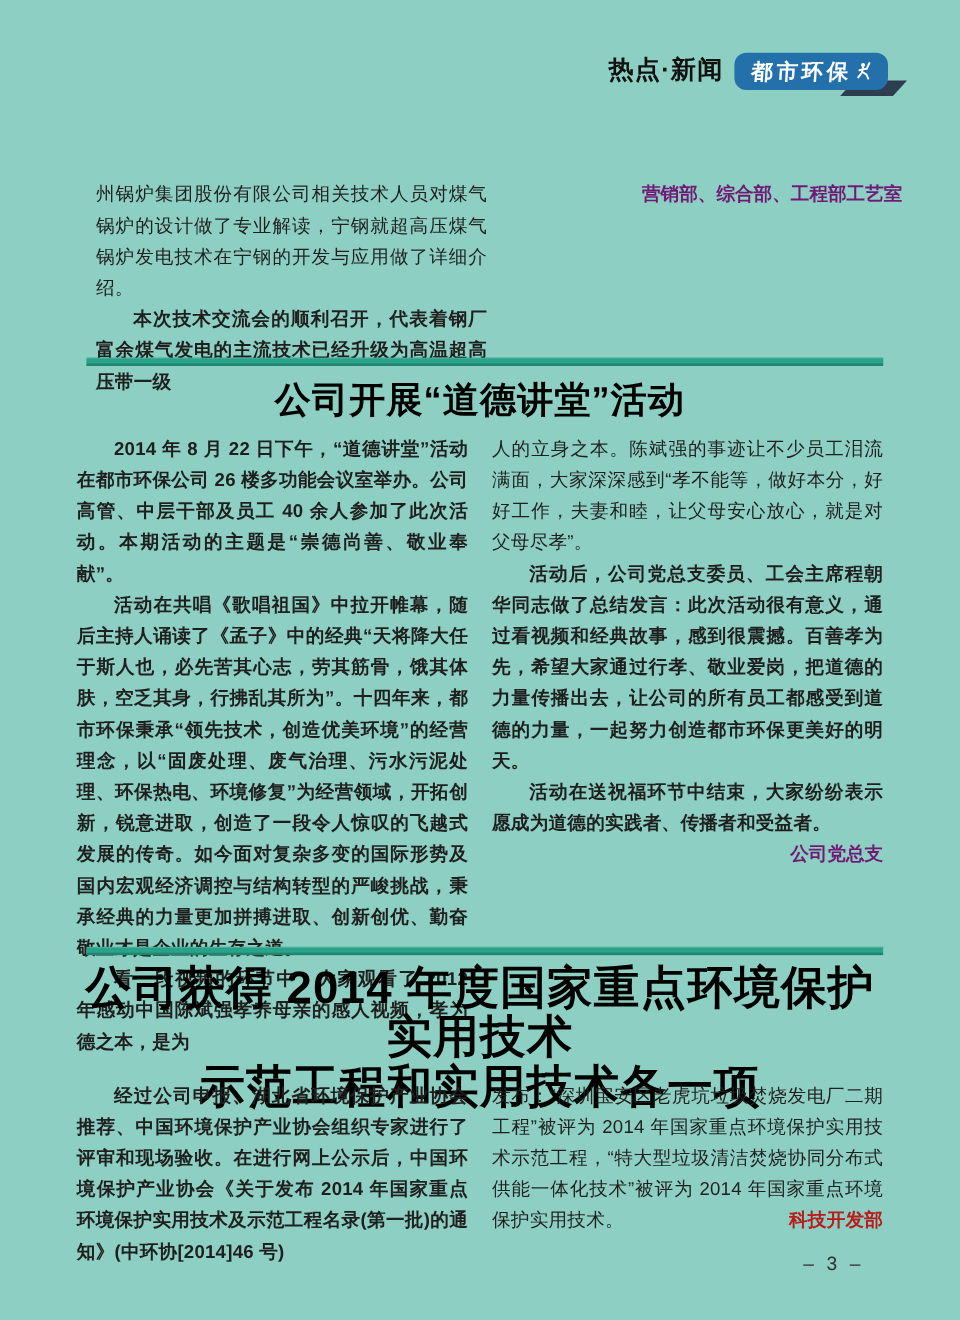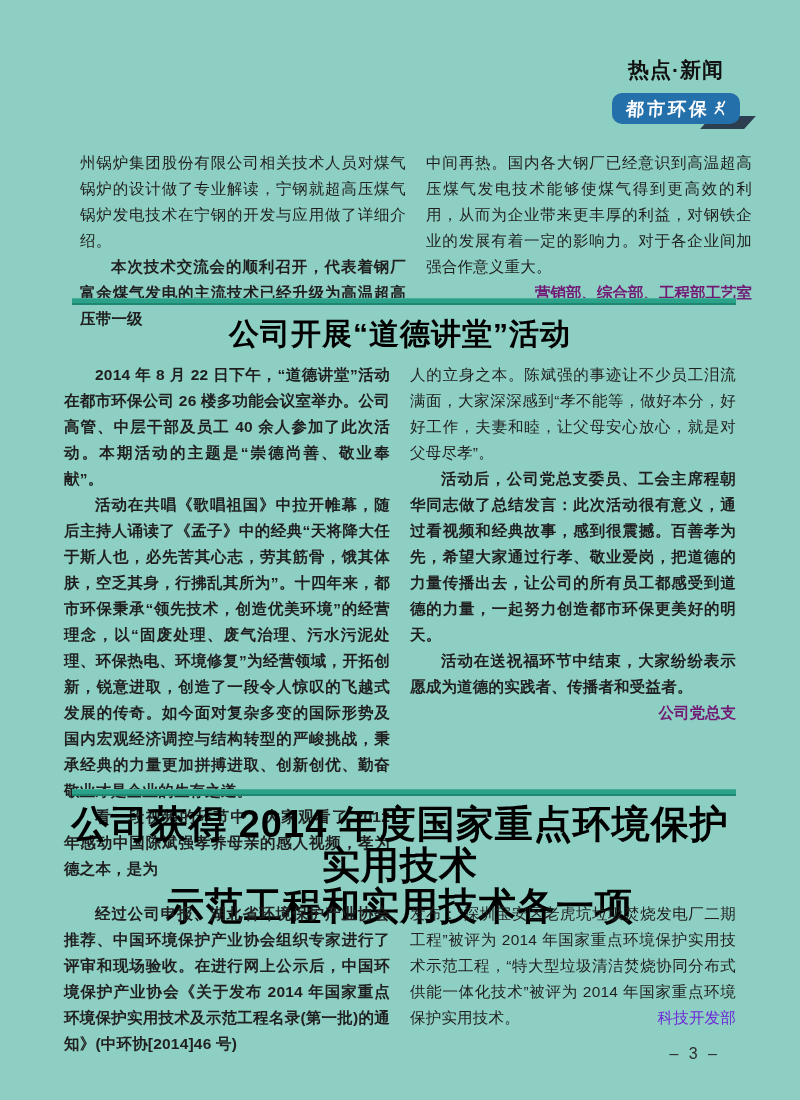--- a/index.html
+++ b/index.html
@@ -10,22 +10,22 @@
   .page {
     position: relative;
     width: 800px; height: 1100px;
     background: var(--background, #8dcfc2);
     overflow: hidden;
     margin: 0 auto;
   }
 
   
   .masthead {
-    position: absolute; top: 56px; right: 60px;
-    display: flex; align-items: center; gap: 9px; flex-direction: column;
+    position: absolute; top: 44px; right: 60px;
+    display: flex; align-items: flex-start; gap: 9px;
   }
   .section-label {
     font-size: 21px; font-weight: 700; color: #111;
     letter-spacing: 1px;
   }
   .logo-wrap { position: relative; }
   .logo-shadow {
     position: absolute; right: -10px; bottom: -5px;
     width: 44px; height: 13px;
     background: var(--logo-shadow, #2c3e50);
@@ -64,21 +64,21 @@
     letter-spacing: 0.2px;
   }
   .indent { text-indent: 2em; font-weight: bold; }
   .byline {
     margin: 0;
     font-size: 15.5px; line-height: 26px;
     font-weight: 700; color: #701a75;
     text-align: right;
   }
   .inline-byline {
-    float: right; font-weight: 400; color: #6d28d9;
+    float: right; font-weight: 700; color: #b91c1c;
   }
 
   
   .rule {
     position: absolute; left: 72px; width: 664px; height: 7px;
     background: var(--rule, #2aa189);
     box-shadow: inset 0 -2px 0 rgba(0,60,45,0.25), inset 0 1px 0 rgba(255,255,255,0.15);
   }
   .rule-1 { top: 298px; }
   .rule-2 { top: 789px; }
@@ -122,21 +122,20 @@
       </div>
     </div>
   </div>
 
   <section class="article a1">
     <div class="col">
       <p class="body-p">州锅炉集团股份有限公司相关技术人员对煤气锅炉的设计做了专业解读，宁钢就超高压煤气锅炉发电技术在宁钢的开发与应用做了详细介绍。</p>
       <p class="body-p indent">本次技术交流会的顺利召开，代表着钢厂富余煤气发电的主流技术已经升级为高温超高压带一级</p>
     </div>
     <div class="col">
-      <p class="body-p">中间再热。国内各大钢厂已经意识到高温超高压煤气发电技术能够使煤气得到更高效的利用，从而为企业带来更丰厚的利益，对钢铁企业的发展有着一定的影响力。对于各企业间加强合作意义重大。</p>
       <p class="byline">营销部、综合部、工程部工艺室</p>
     </div>
   </section>
 
   <div class="rule rule-1"></div>
   <h1 class="headline h-1">公司开展“道德讲堂”活动</h1>
 
   <section class="article a2">
     <div class="col">
       <p class="body-p indent">2014 年 8 月 22 日下午，“道德讲堂”活动在都市环保公司 26 楼多功能会议室举办。公司高管、中层干部及员工 40 余人参加了此次活动。本期活动的主题是“崇德尚善、敬业奉献”。</p>

